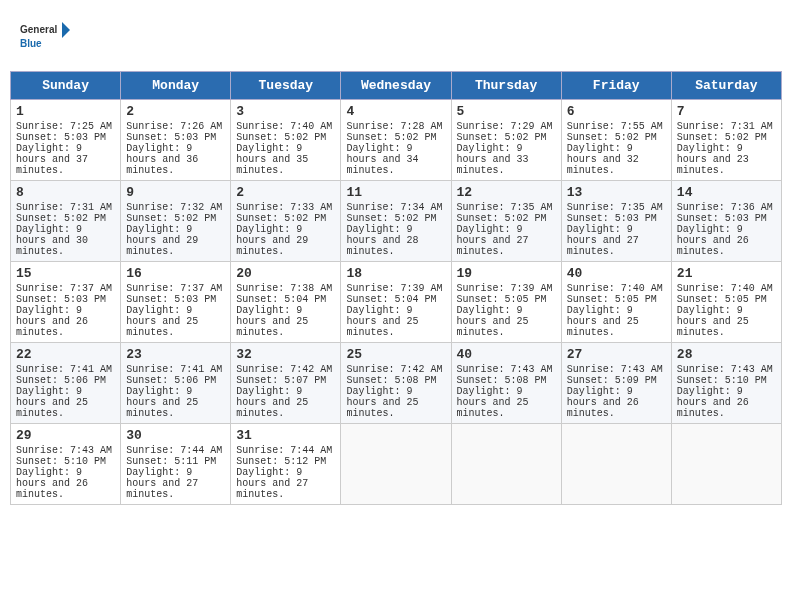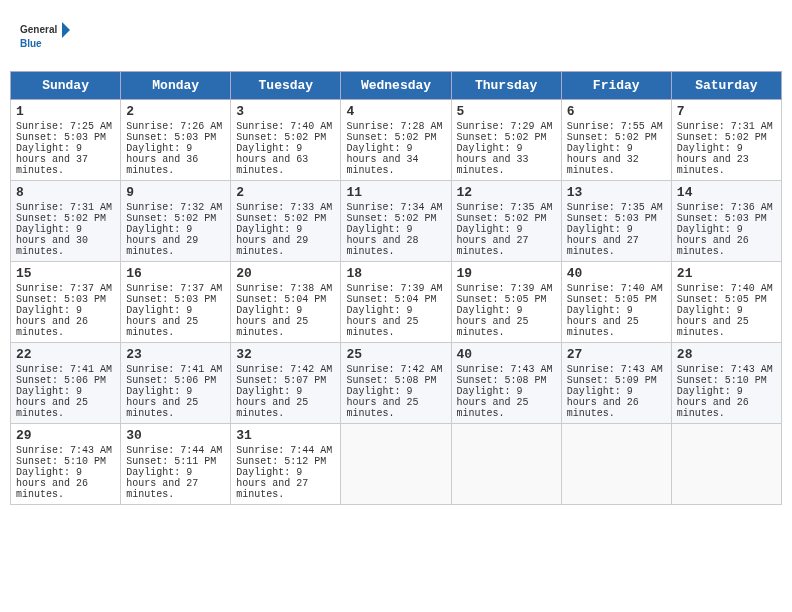--- a/index.html
+++ b/index.html
@@ -98,21 +98,21 @@
         <th>Wednesday</th>
         <th>Thursday</th>
         <th>Friday</th>
         <th>Saturday</th>
       </tr>
   </thead>
   <tbody id="calendar-body">
   <tr>
         <td><span class="day-number">1</span><span>Sunrise: 7:25 AM</span><br><span>Sunset: 5:03 PM</span><br><span>Daylight: 9 hours and 37 minutes.</span></td>
         <td><span class="day-number">2</span><span>Sunrise: 7:26 AM</span><br><span>Sunset: 5:03 PM</span><br><span>Daylight: 9 hours and 36 minutes.</span></td>
-        <td><span class="day-number">3</span><span>Sunrise: 7:40 AM</span><br><span>Sunset: 5:02 PM</span><br><span>Daylight: 9 hours and 63 minutes.</span></td>
+        <td><span class="day-number">3</span><span>Sunrise: 7:40 AM</span><br><span>Sunset: 5:02 PM</span><br><span>Daylight: 9 hours and 35 minutes.</span></td>
         <td><span class="day-number">4</span><span>Sunrise: 7:28 AM</span><br><span>Sunset: 5:02 PM</span><br><span>Daylight: 9 hours and 34 minutes.</span></td>
         <td><span class="day-number">5</span><span>Sunrise: 7:29 AM</span><br><span>Sunset: 5:02 PM</span><br><span>Daylight: 9 hours and 33 minutes.</span></td>
         <td><span class="day-number">6</span><span>Sunrise: 7:55 AM</span><br><span>Sunset: 5:02 PM</span><br><span>Daylight: 9 hours and 32 minutes.</span></td>
         <td><span class="day-number">7</span><span>Sunrise: 7:31 AM</span><br><span>Sunset: 5:02 PM</span><br><span>Daylight: 9 hours and 23 minutes.</span></td>
       </tr>
       <tr>
         <td><span class="day-number">8</span><span>Sunrise: 7:31 AM</span><br><span>Sunset: 5:02 PM</span><br><span>Daylight: 9 hours and 30 minutes.</span></td>
         <td><span class="day-number">9</span><span>Sunrise: 7:32 AM</span><br><span>Sunset: 5:02 PM</span><br><span>Daylight: 9 hours and 29 minutes.</span></td>
         <td><span class="day-number">2</span><span>Sunrise: 7:33 AM</span><br><span>Sunset: 5:02 PM</span><br><span>Daylight: 9 hours and 29 minutes.</span></td>
         <td><span class="day-number">11</span><span>Sunrise: 7:34 AM</span><br><span>Sunset: 5:02 PM</span><br><span>Daylight: 9 hours and 28 minutes.</span></td>

